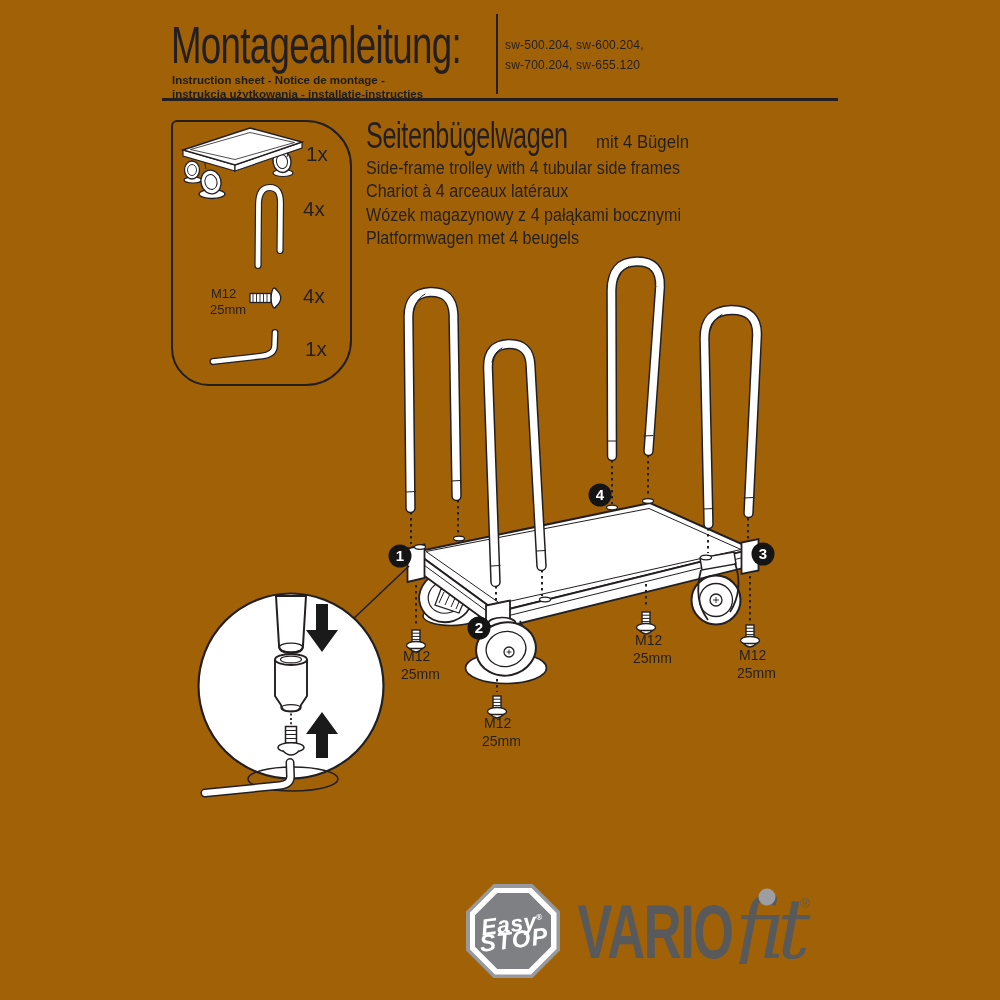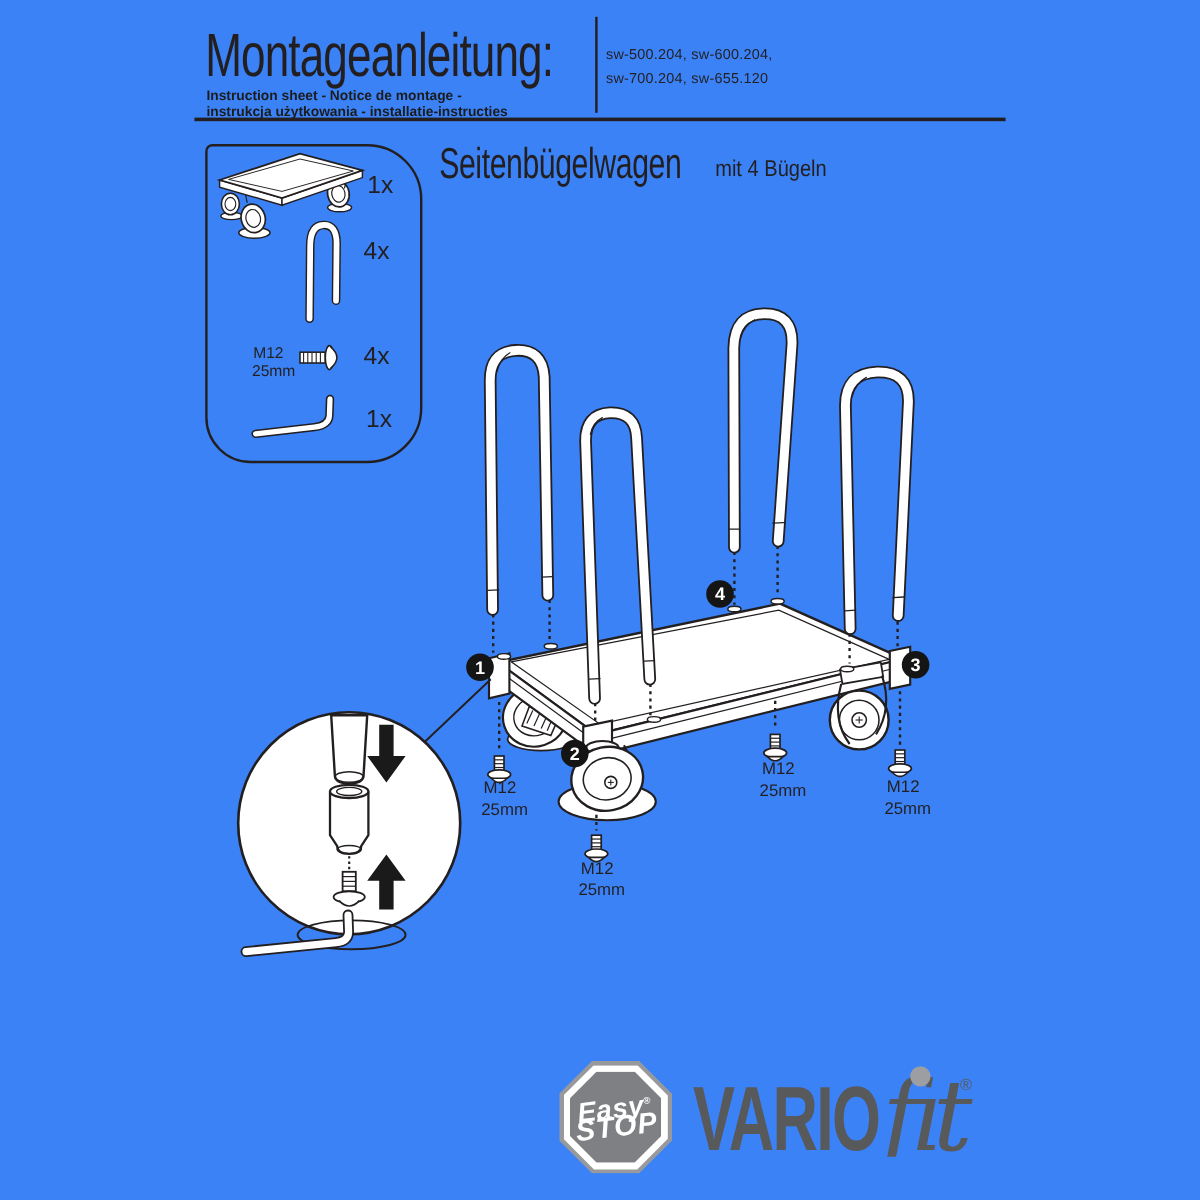--- a/index.html
+++ b/index.html
@@ -1,18 +1,18 @@
 <!DOCTYPE html>
 <html><head>
 <meta charset="utf-8">
 <style>
   html,body{margin:0;padding:0;background:#fff;}
   body{width:1000px;height:1000px;overflow:hidden;position:relative;
        font-family:"Liberation Sans",sans-serif;color:#231f20;}
-  .page{position:absolute;inset:0;background:#3b82f6;}
+  .page{position:absolute;inset:0;background:#a16207;}
 
   
   .m-title{position:absolute;left:171px;top:20px;font-size:51px;line-height:1;
            letter-spacing:-1px;white-space:nowrap;display:inline-block;
            transform:scaleX(.72);transform-origin:left top;}
   .m-sub{position:absolute;left:172px;top:74px;font-size:11.5px;line-height:13.5px;color:#1c1c1c;font-weight:bold;}
   .v-div{position:absolute;left:496px;top:14px;width:2px;height:80px;background:#231f20;}
   .codes{position:absolute;left:505px;top:36px;font-size:12px;line-height:19.5px;letter-spacing:.2px;}
   .h-rule{position:absolute;left:162px;top:98px;width:676px;height:3.2px;background:#231f20;}
 
@@ -120,20 +120,26 @@
       <text class="qty" x="304" y="304">4x</text>
       <text class="qty" x="306" y="357">1x</text>
     </svg>
   </div>
 
   <div class="pt-block">
     <div class="pt-main">
       <span class="pt-name">Seitenbügelwagen</span>
       <span class="pt-suffix">mit 4 Bügeln</span>
     </div>
+    <div class="pt-lines">
+      <span class="pt-line">Side-frame trolley with 4 tubular side frames</span>
+      <span class="pt-line">Chariot à 4 arceaux latéraux</span>
+      <span class="pt-line">Wózek magazynowy z 4 pałąkami bocznymi</span>
+      <span class="pt-line">Platformwagen met 4 beugels</span>
+    </div>
   </div>
 
   <svg class="diagram" viewBox="160 240 690 580">
     <defs>
       <g id="screwv">
         <rect x="-4" y="0" width="8" height="13" fill="#fff" stroke="#231f20" stroke-width="1.4"></rect>
         <line x1="-4" y1="3.2" x2="4" y2="3.2" stroke="#231f20" stroke-width="1"></line>
         <line x1="-4" y1="6.4" x2="4" y2="6.4" stroke="#231f20" stroke-width="1"></line>
         <line x1="-4" y1="9.6" x2="4" y2="9.6" stroke="#231f20" stroke-width="1"></line>
         <ellipse cx="0" cy="15.5" rx="9.5" ry="4" fill="#fff" stroke="#231f20" stroke-width="1.4"></ellipse>

